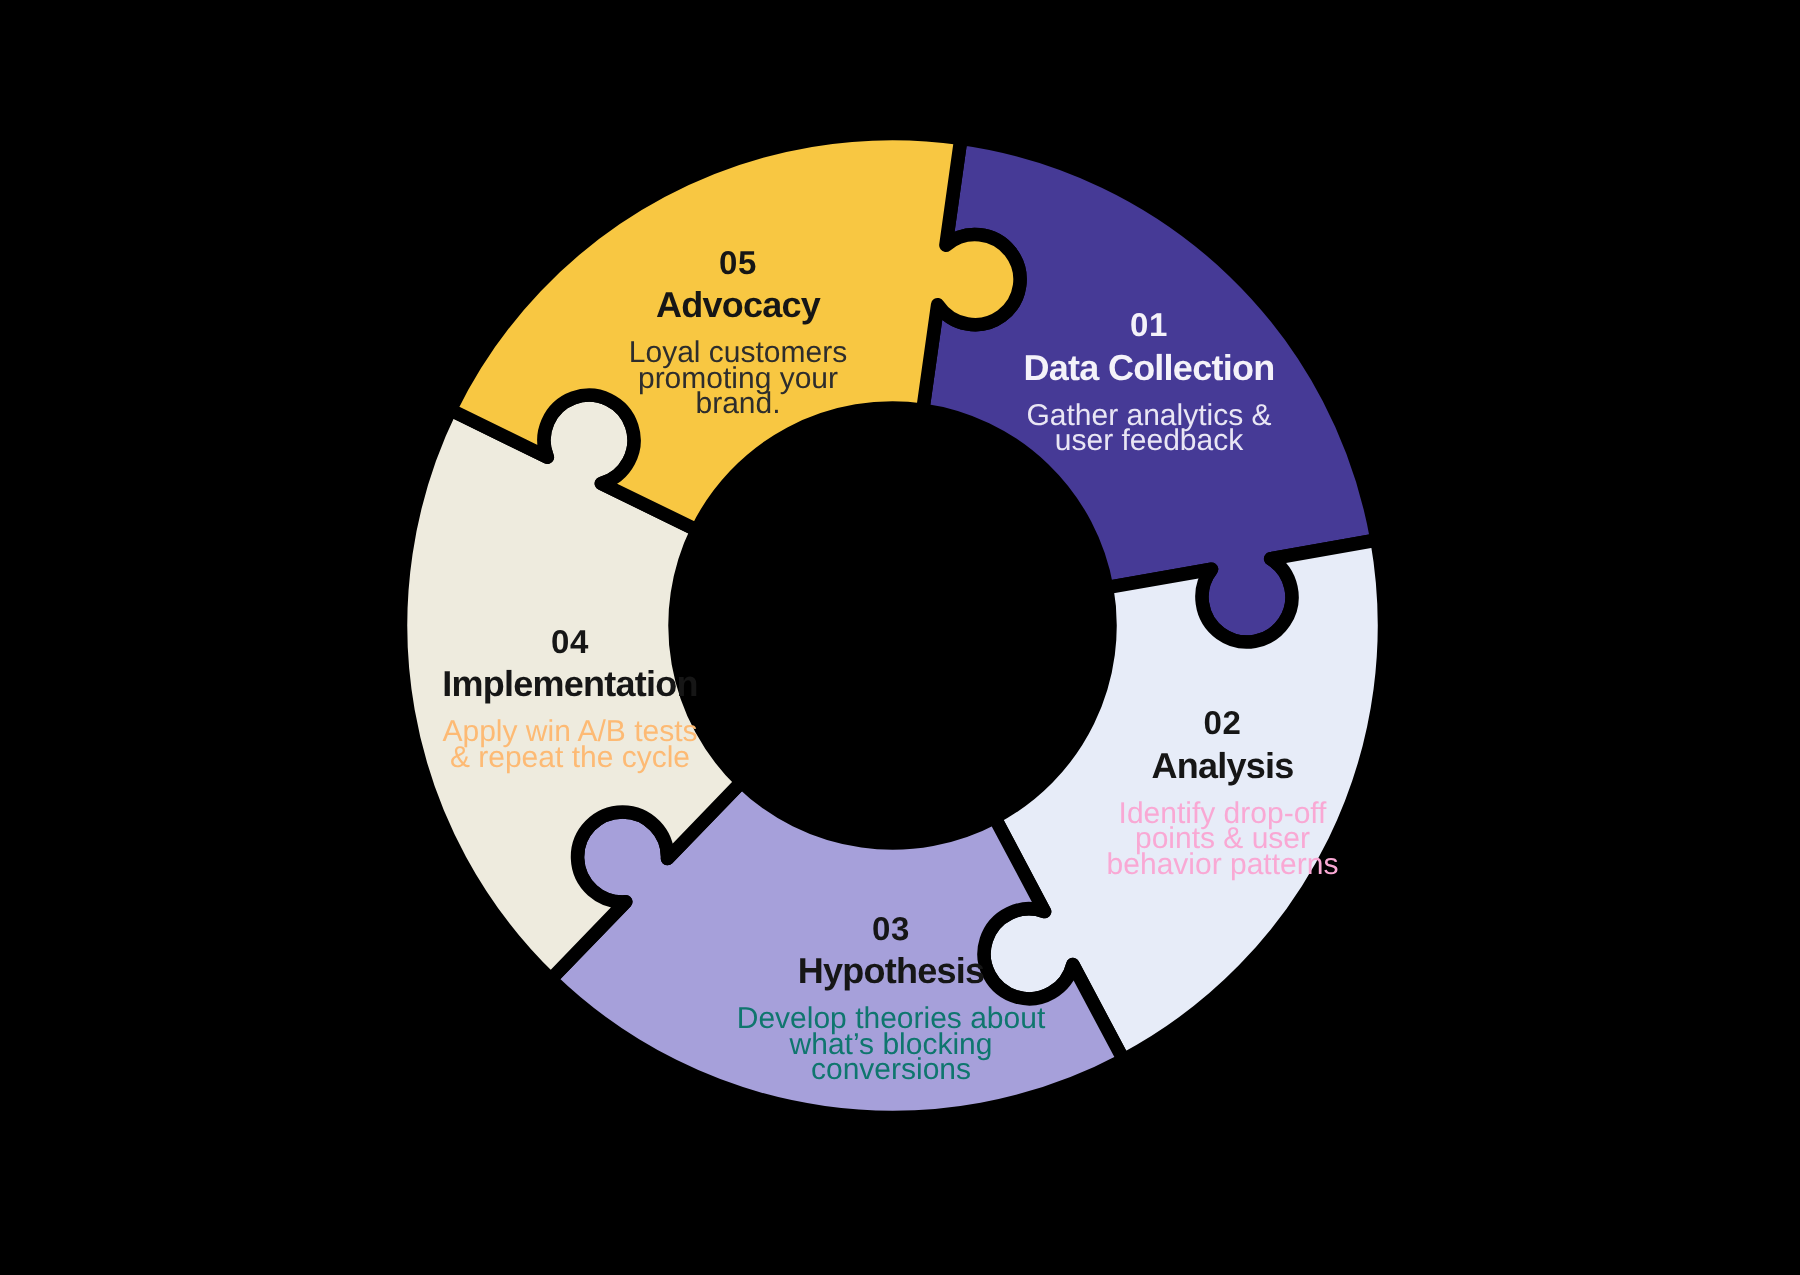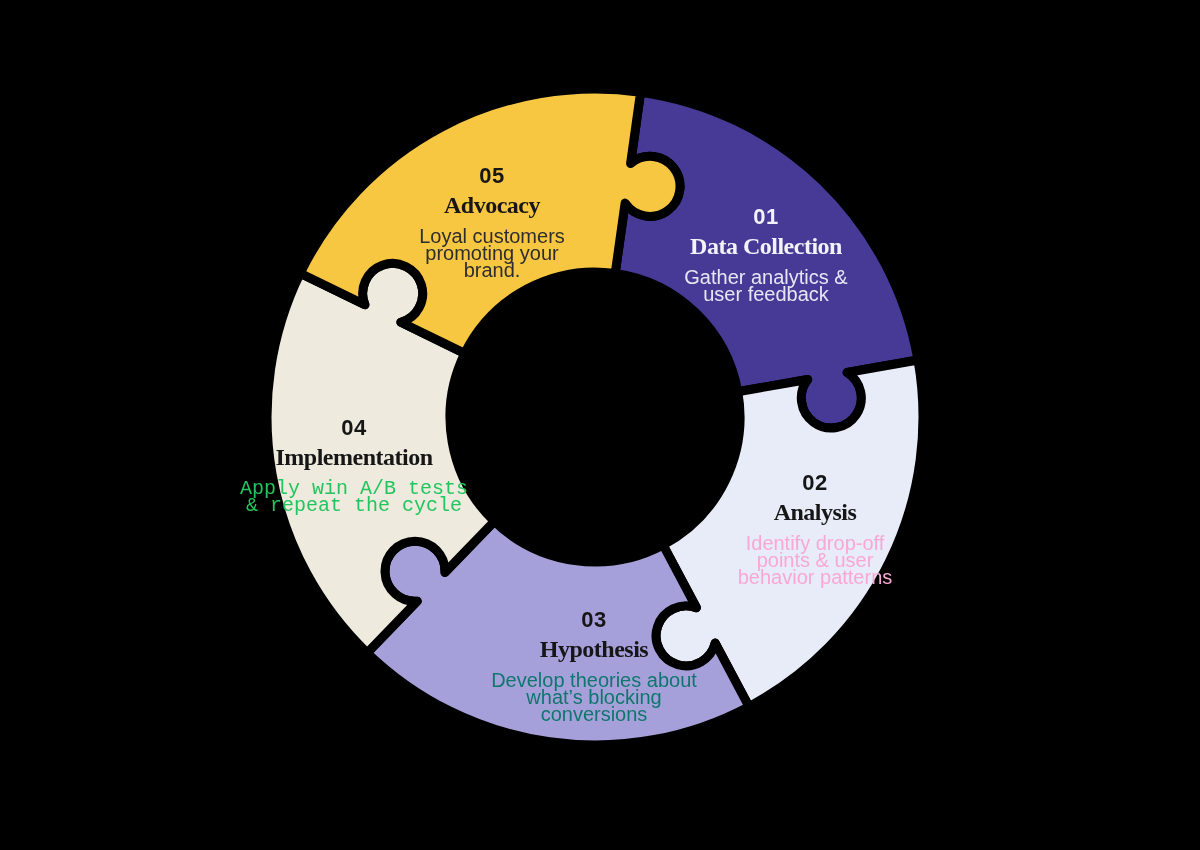--- a/index.html
+++ b/index.html
@@ -29,21 +29,20 @@
     line-height: 28px;
     letter-spacing: 0.5px;
     margin-top: 16px;
   }
   .title {
     font-size: 24px;
     font-weight: 700;
     line-height: 30px;
     letter-spacing: -0.5px;
     margin-bottom: 8px;
-    font-family: Liberation Serif, serif;
   }
   .desc {
     font-size: 20px;
     font-weight: 400;
     line-height: 17px;
     white-space: pre-line;
   }
 </style>
 </head>
 <body>
@@ -74,24 +73,24 @@
   </div>
 
   <div class="label" style="left: 594px; top: 656px; color: rgb(22, 22, 22);">
     <div class="num">03</div>
     <div class="title">Hypothesis</div>
     <div class="desc" style="color: #0f766e;">Develop theories about
 what’s blocking
 conversions</div>
   </div>
 
-  <div class="label" style="left: 354px; top: 456px; color: rgb(22, 22, 22);">
+  <div class="label" style="left: 380px; top: 456px; color: rgb(22, 22, 22);">
     <div class="num">04</div>
     <div class="title">Implementation</div>
-    <div class="desc" style="color: #22c55e; font-family: Liberation Mono, monospace;">Apply win A/B tests
+    <div class="desc" style="color: #fdba74;">Apply win A/B tests
 &amp; repeat the cycle</div>
   </div>
 
   <div class="label" style="left: 492px; top: 212px; color: rgb(22, 22, 22);">
     <div class="num">05</div>
     <div class="title">Advocacy</div>
     <div class="desc" style="color: rgb(45, 45, 45);">Loyal customers
 promoting your
 brand.</div>
   </div>

